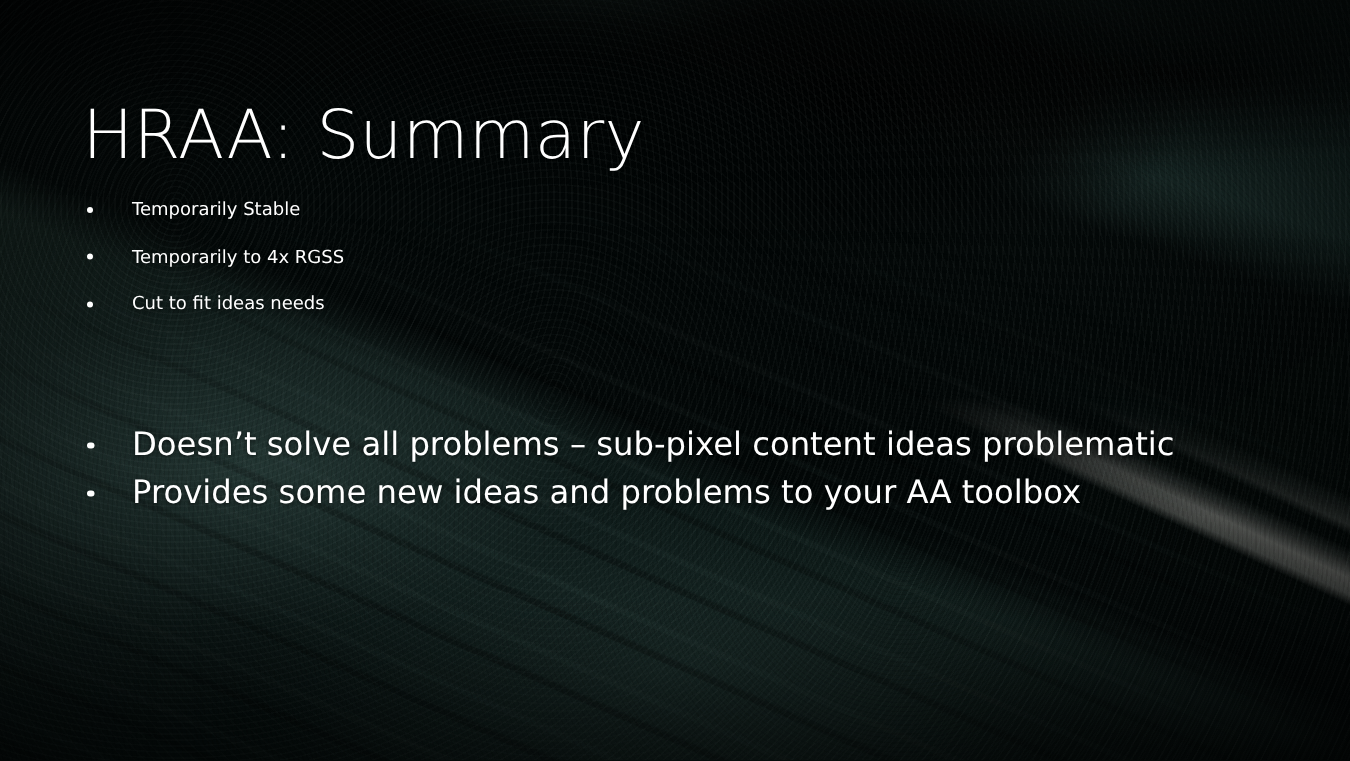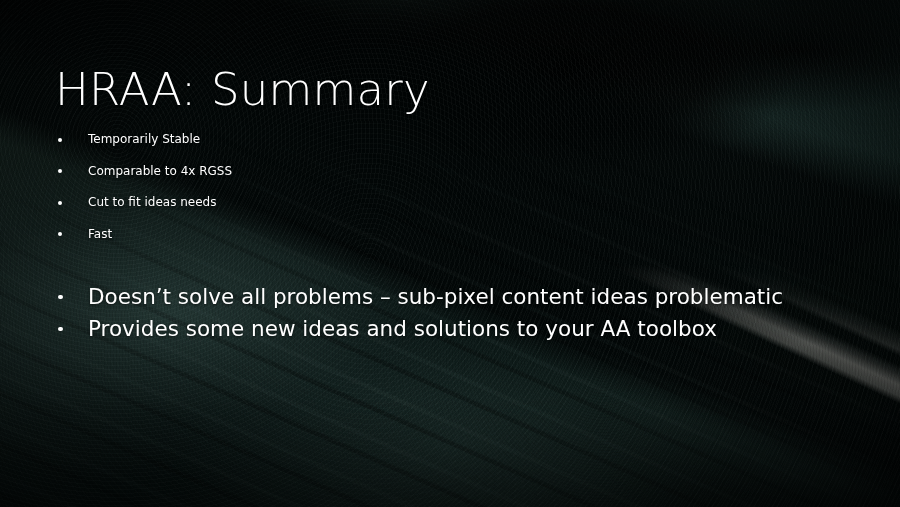--- a/index.html
+++ b/index.html
@@ -179,37 +179,33 @@
 
     <h1 id="slide-title">HRAA: Summary</h1>
 
     <ul class="bullet-group" id="bullet-group-primary">
       <li class="bullet-item">
         <span class="bullet-marker"></span>
         <span>Temporarily Stable</span>
       </li>
       <li class="bullet-item">
         <span class="bullet-marker"></span>
-        <span>Comparable to 4x RGSS</span>
+        <span>Temporarily to 4x RGSS</span>
       </li>
       <li class="bullet-item">
         <span class="bullet-marker"></span>
         <span>Cut to fit ideas needs</span>
       </li>
-      <li class="bullet-item">
-        <span class="bullet-marker"></span>
-        <span>Fast</span>
-      </li>
     </ul>
 
     <ul class="bullet-group" id="bullet-group-secondary">
       <li class="bullet-item">
         <span class="bullet-marker"></span>
         <span>Doesn’t solve all problems – sub-pixel content ideas problematic</span>
       </li>
       <li class="bullet-item">
         <span class="bullet-marker"></span>
-        <span>Provides some new ideas and solutions to your AA toolbox</span>
+        <span>Provides some new ideas and problems to your AA toolbox</span>
       </li>
     </ul>
 
   </div>
 </div>
 
 </body></html>

